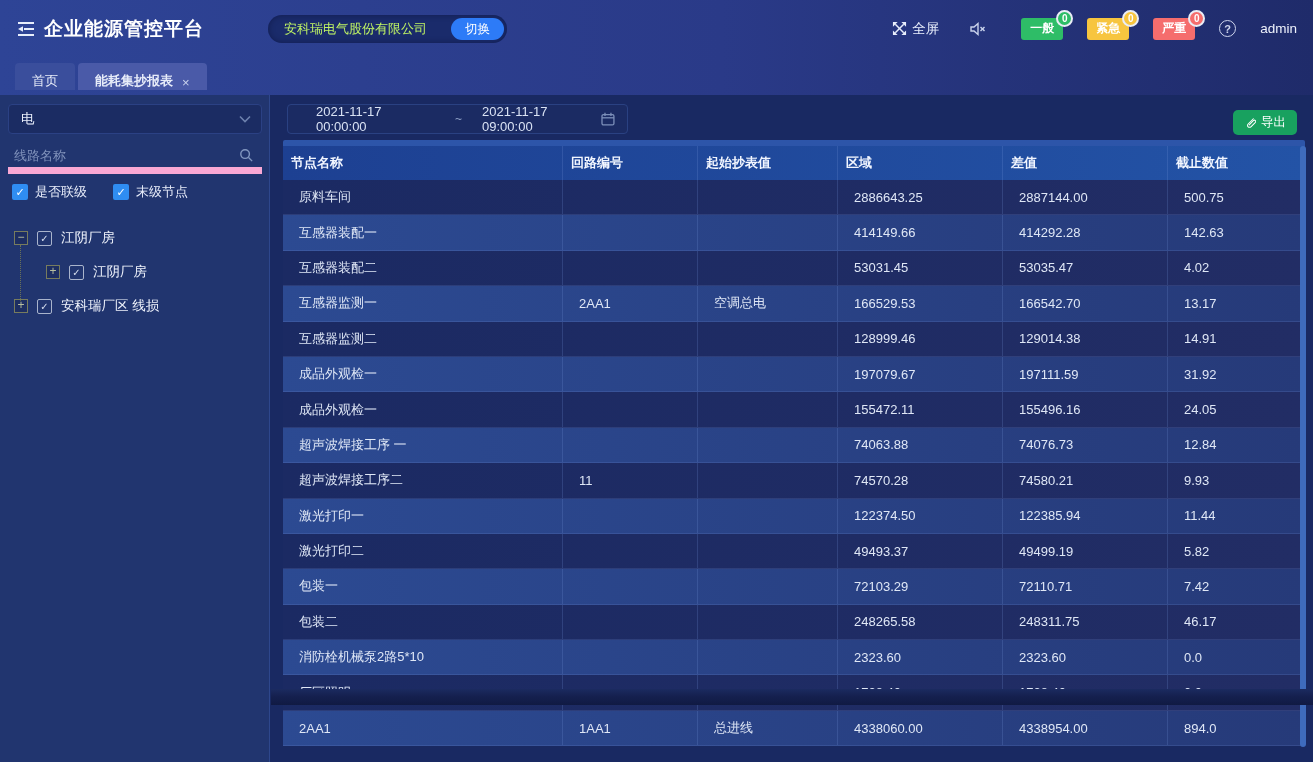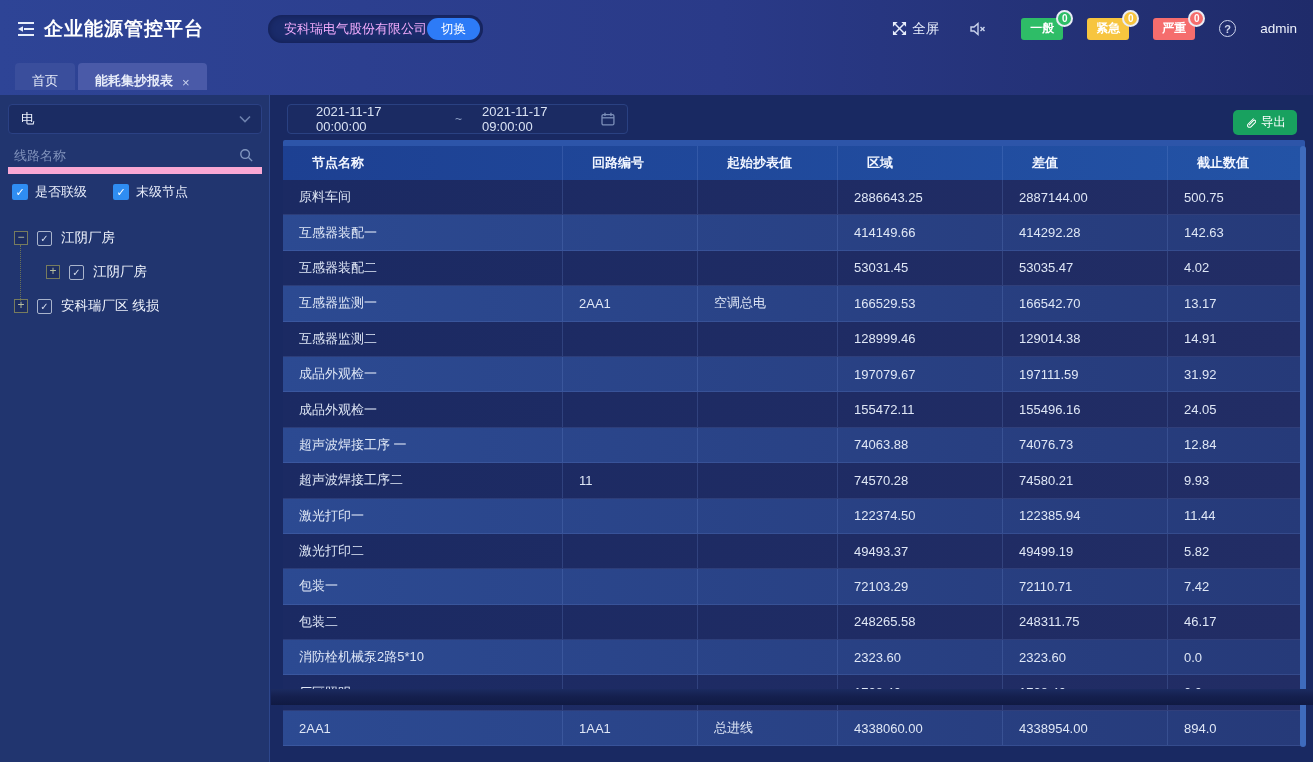--- a/index.html
+++ b/index.html
@@ -8,21 +8,21 @@
   .app { position:relative; width:1313px; height:762px; overflow:hidden; }
 
   
   .topbar { position:absolute; left:0; top:0; width:1313px; height:95px;
     background:linear-gradient(90deg,#2e4496 0%,#2a3a88 55%,#1f2b6a 100%); }
   .topbar-row1 { position:relative; height:57px; display:flex; align-items:center; }
   .fold-icon { position:absolute; left:14px; top:17px; width:24px; height:24px; cursor:pointer; }
   .app-title { position:absolute; left:44px; top:0; line-height:57px; color:#ffffff; font-size:19px; font-weight:bold; letter-spacing:1px; }
   .company-pill { position:absolute; left:268px; top:15px; height:28px; display:flex; align-items:center;
     background:#1a2b6b; border-radius:14px; padding:0 3px 0 16px; box-shadow:inset 0 0 6px rgba(0,0,30,.35); }
-  .company-name { color:#f0abfc; font-size:13px; margin-right:0; }
+  .company-name { color:#bef264; font-size:13px; margin-right:24px; }
   .switch-btn { height:22px; padding:0 14px; border-radius:11px; background:#2d7bf7; color:#fff; font-size:12.5px;
     display:flex; align-items:center; cursor:pointer; border:none; }
   .top-right { position:absolute; right:16px; top:0; height:57px; display:flex; align-items:center; }
   .fullscreen-group { display:flex; align-items:center; gap:5px; color:#e8eefc; font-size:13.5px; cursor:pointer; margin-right:30px; }
   .mute-group { margin-right:34px; cursor:pointer; display:flex; align-items:center; }
   .alarm-pill { position:relative; width:42px; height:22px; border-radius:3px; color:#fff; font-size:12px; font-weight:bold;
     display:flex; align-items:center; justify-content:center; margin-right:24px; cursor:pointer; }
   .alarm-pill.g { background:#2ebd67; }
   .alarm-pill.y { background:#f7c53f; }
   .alarm-pill.r { background:#f56d6d; }
@@ -74,21 +74,21 @@
   .date-sep { color:#8fa0c6; font-size:12px; margin:0 20px; }
   .datepicker .spacer { flex:1; }
   .export-btn { position:absolute; right:16px; top:15px; height:25px; padding:0 11px; background:#18a15f; border:none;
     border-radius:5px; color:#fff; font-size:12.5px; display:flex; align-items:center; gap:5px; cursor:pointer; }
 
   .table { position:absolute; left:12px; top:45px; width:1022px; height:607px; }
   .table-top-strip { height:6px; background:#2d55a9; border-radius:2px 2px 0 0; }
   .thead { display:grid; grid-template-columns:280px 135px 140px 165px 165px 1fr; height:34px;
     background:linear-gradient(90deg,#1d4092 0%,#2353a6 100%); }
   .thead .hcell { color:#f2f6ff; font-size:13px; font-weight:bold; display:flex; align-items:center;
-    padding-left:29px; border-right:1px solid rgba(120,150,220,.22); }
+    padding-left:8px; border-right:1px solid rgba(120,150,220,.22); }
   .thead .hcell:last-child { border-right:none; }
   .trow { display:grid; grid-template-columns:280px 135px 140px 165px 165px 1fr; height:35.4px;
     border-bottom:1px solid rgba(120,150,220,.18); cursor:default; }
   .trow.dark  { background:linear-gradient(90deg,#1b2a63 0%,#222d65 100%); }
   .trow.light { background:linear-gradient(90deg,#2c4a92 0%,#263a79 100%); }
   .tcell { color:#dfe7f6; font-size:13px; display:flex; align-items:center; padding-left:16px;
     border-right:1px solid rgba(120,150,220,.22); white-space:nowrap; overflow:hidden; }
   .tcell:last-child { border-right:none; }
   .vscrollbar { position:absolute; right:-1px; top:6px; bottom:0; width:6px; background:#3e6bbd; border-radius:3px; cursor:pointer; }
   .bottom-strip { position:absolute; left:0; right:0; bottom:0; height:16px;

